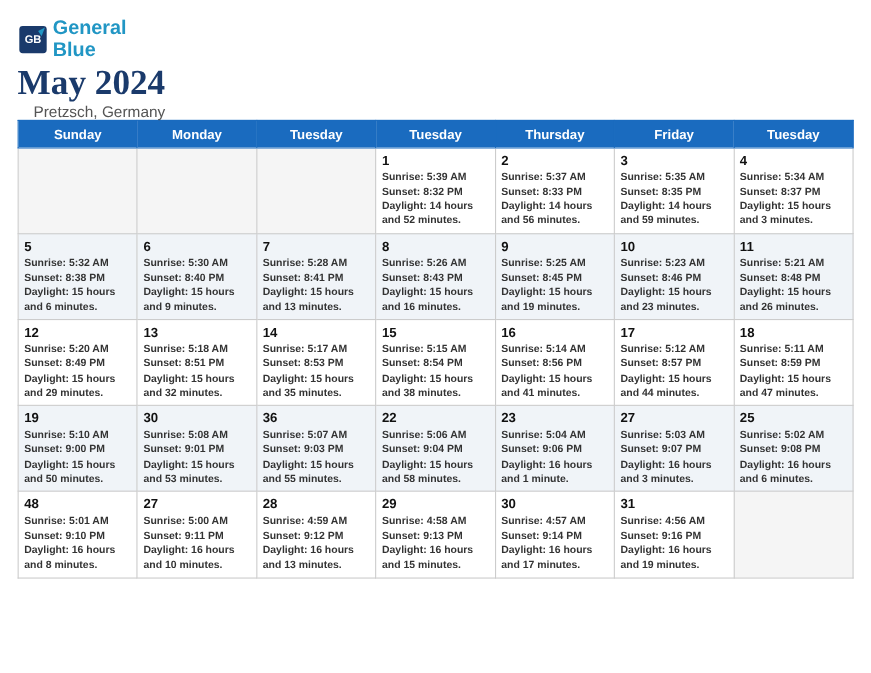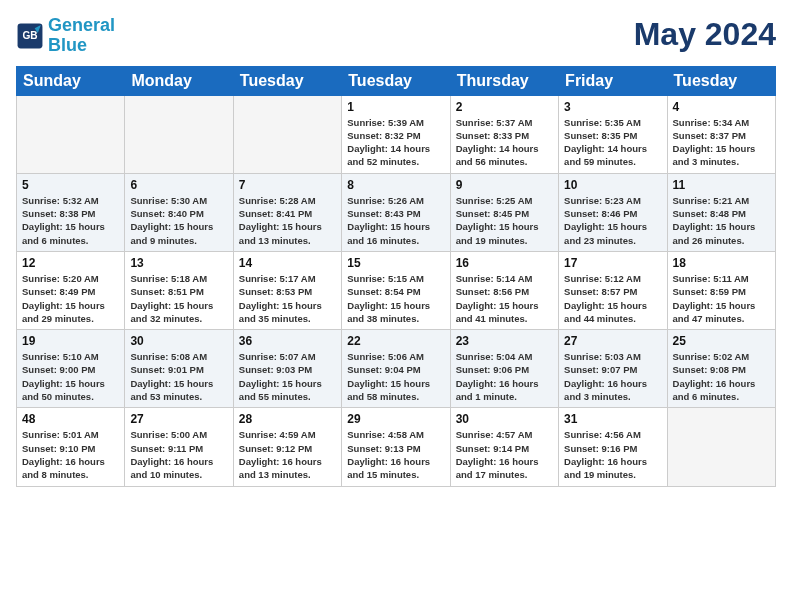--- a/index.html
+++ b/index.html
@@ -7,21 +7,22 @@
       font-family: Arial, sans-serif;
       background: #fff;
       width: 792px;
       min-height: 612px;
       padding: 16px;
     }
     .header {
       display: flex;
       justify-content: space-between;
       align-items: flex-start;
-      margin-bottom: 10px;
+      margin-bottom: 0;
+      flex-direction: column;
     }
     .logo {
       display: flex;
       align-items: center;
       gap: 4px;
     }
     .logo-text {
       font-size: 18px;
       font-weight: bold;
       color: #1a3a6b;
@@ -34,36 +35,37 @@
       width: 28px;
       height: 28px;
     }
     .title-block {
       text-align: right;
     }
     .month-title {
       font-size: 32px;
       font-weight: bold;
       color: #1a3a6b;
+      font-family: Liberation Serif, serif;
     }
     .subtitle {
       font-size: 14px;
       color: #555;
     }
     .calendar {
       width: 100%;
       border-collapse: collapse;
       font-size: 10.5px;
     }
     .calendar th {
       background: #1a6bbf;
       color: #fff;
-      text-align: left;
+      text-align: center;
       padding: 5px 6px;
-      font-size: 16px;
+      font-size: 12px;
       border: 1px solid #1a6bbf;
     }
     .calendar td {
       border: 1px solid #ccc;
       vertical-align: top;
       padding: 4px 5px;
       width: calc(100% / 7);
       min-height: 80px;
       background: #fff;
     }
@@ -97,20 +99,21 @@
       <path d="M24 8 L32 4 L28 14 Z" fill="#2196c4"></path>
     </svg>
     <div>
       <div class="logo-text">
         <span>General</span><br><span style="color:#2196c4">Blue</span>
       </div>
     </div>
   </div>
   <div class="title-block">
     <div class="month-title">May 2024</div>
+    <div class="subtitle">Pretzsch, Germany</div>
   </div>
 </div>
 
 <table class="calendar">
   <thead>
     <tr>
     <th>Sunday</th>
         <th>Monday</th>
         <th>Tuesday</th>
         <th>Tuesday</th>

